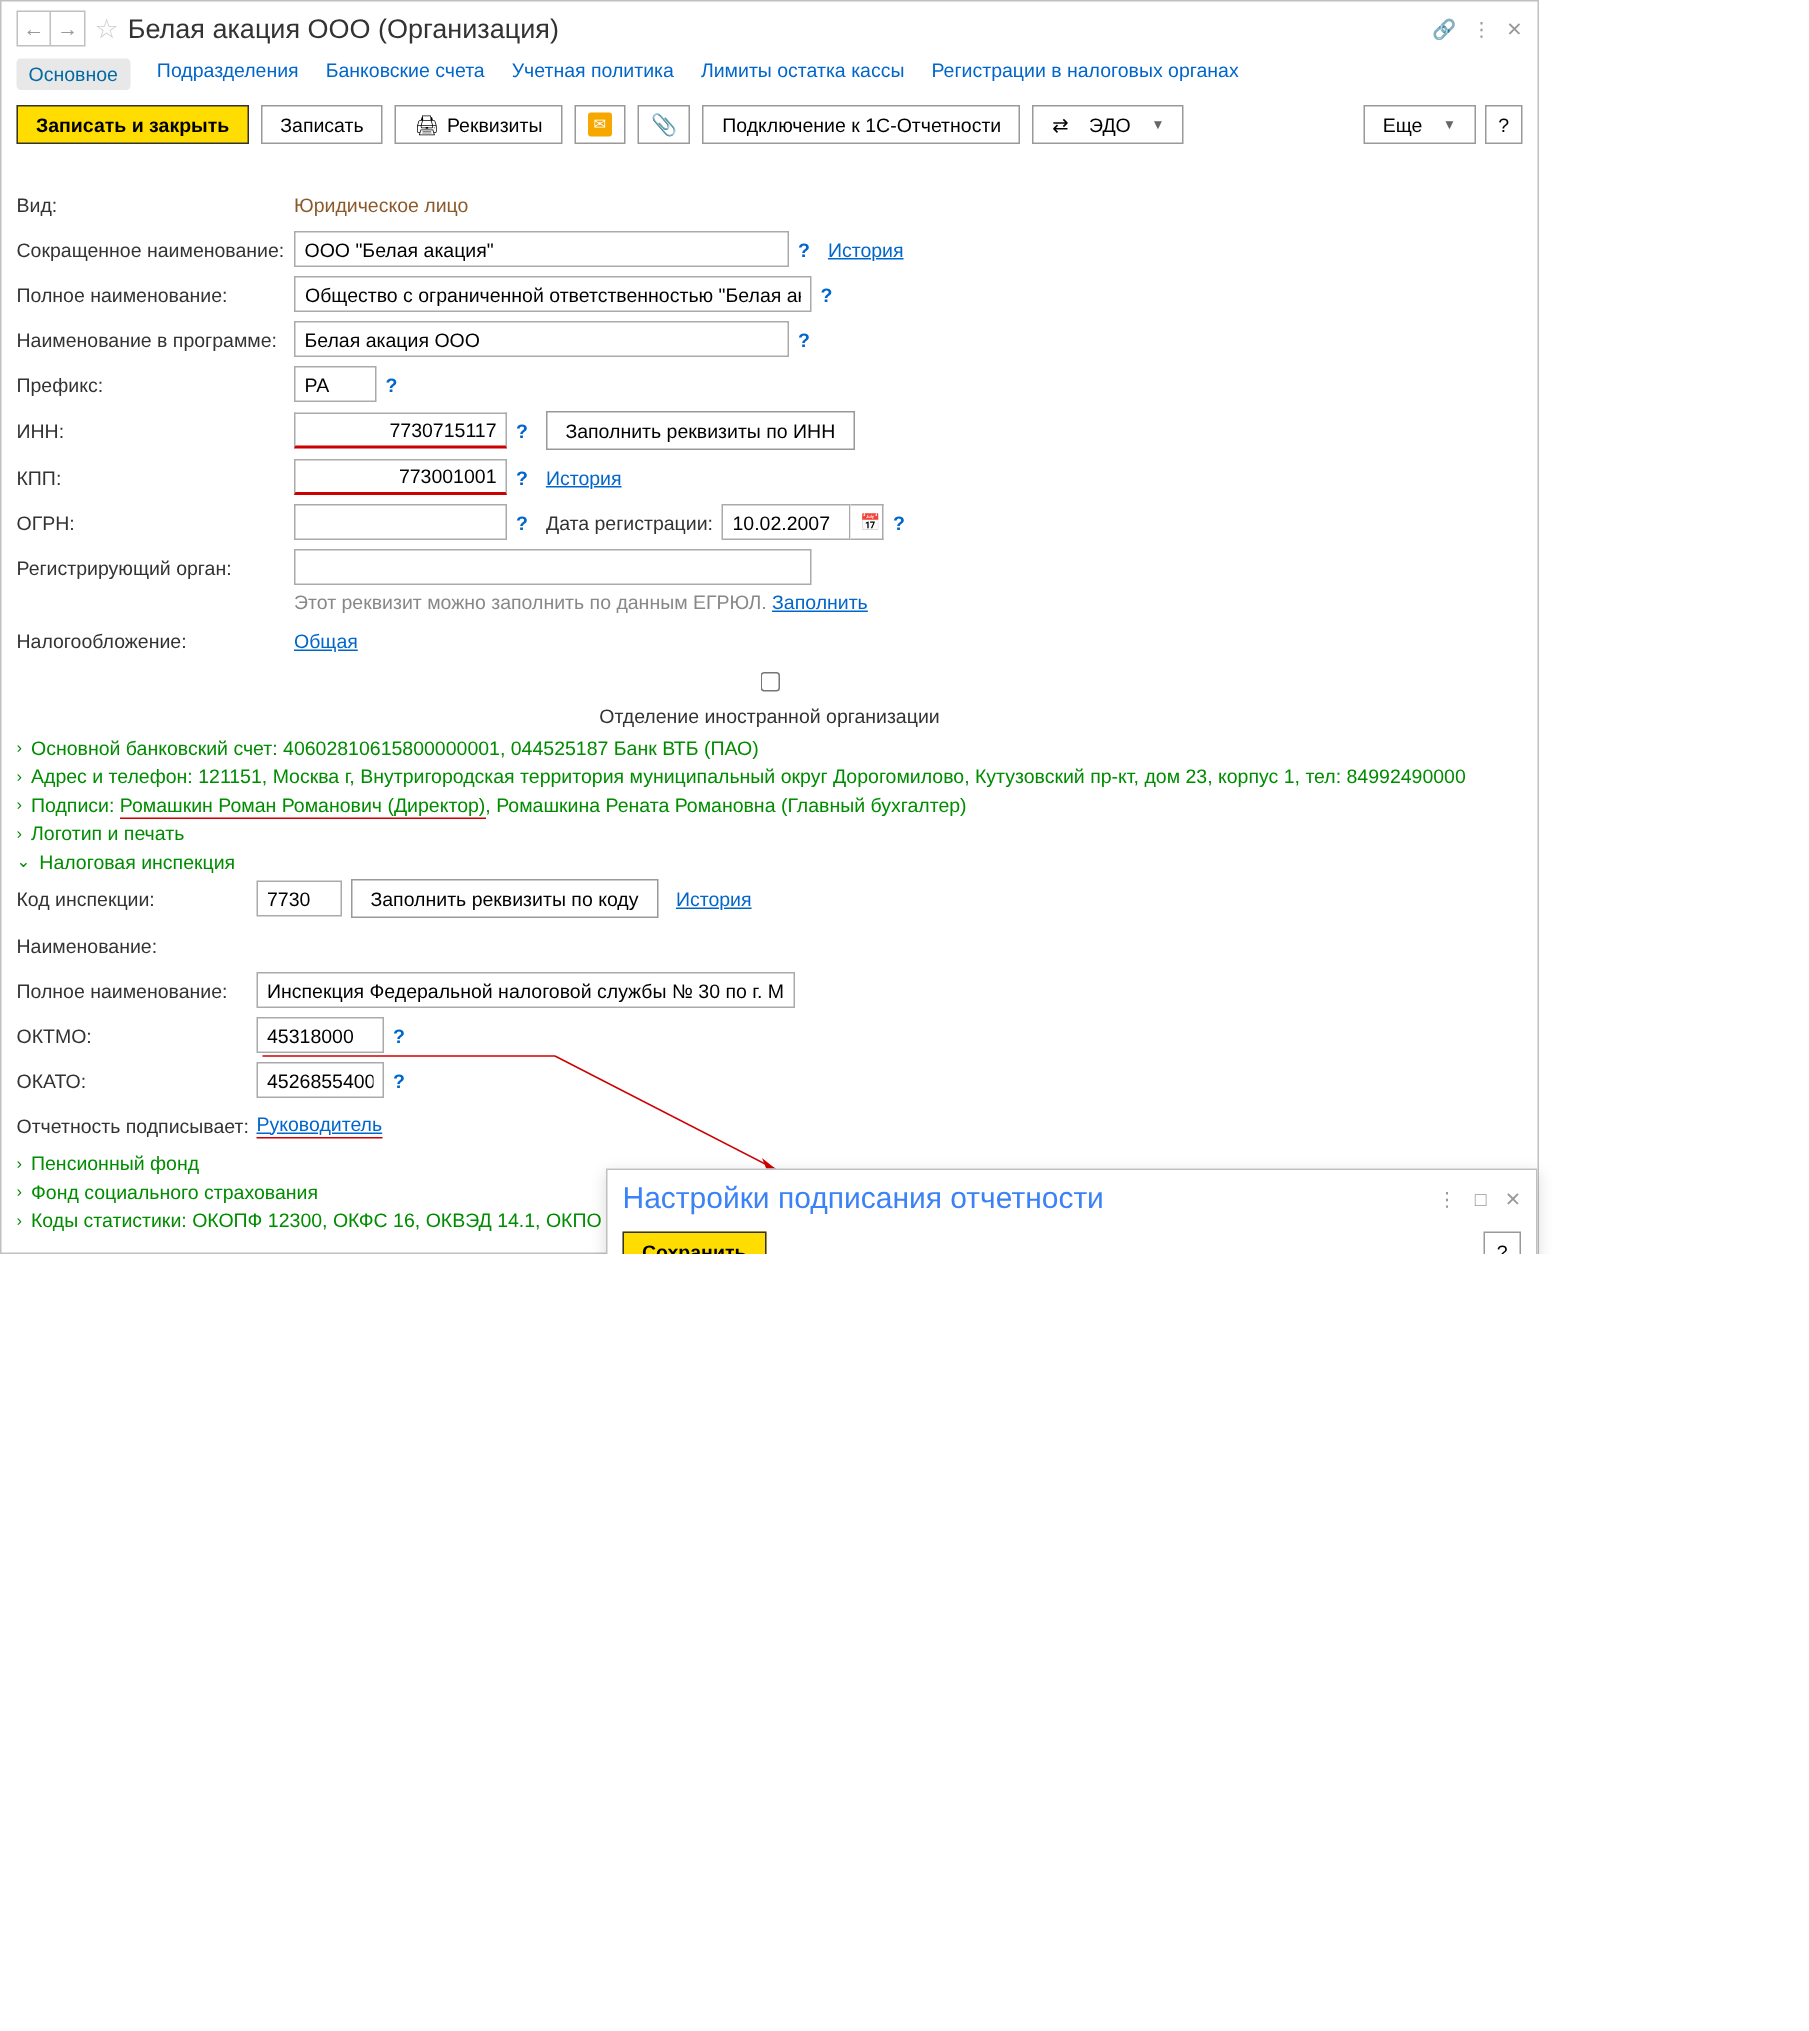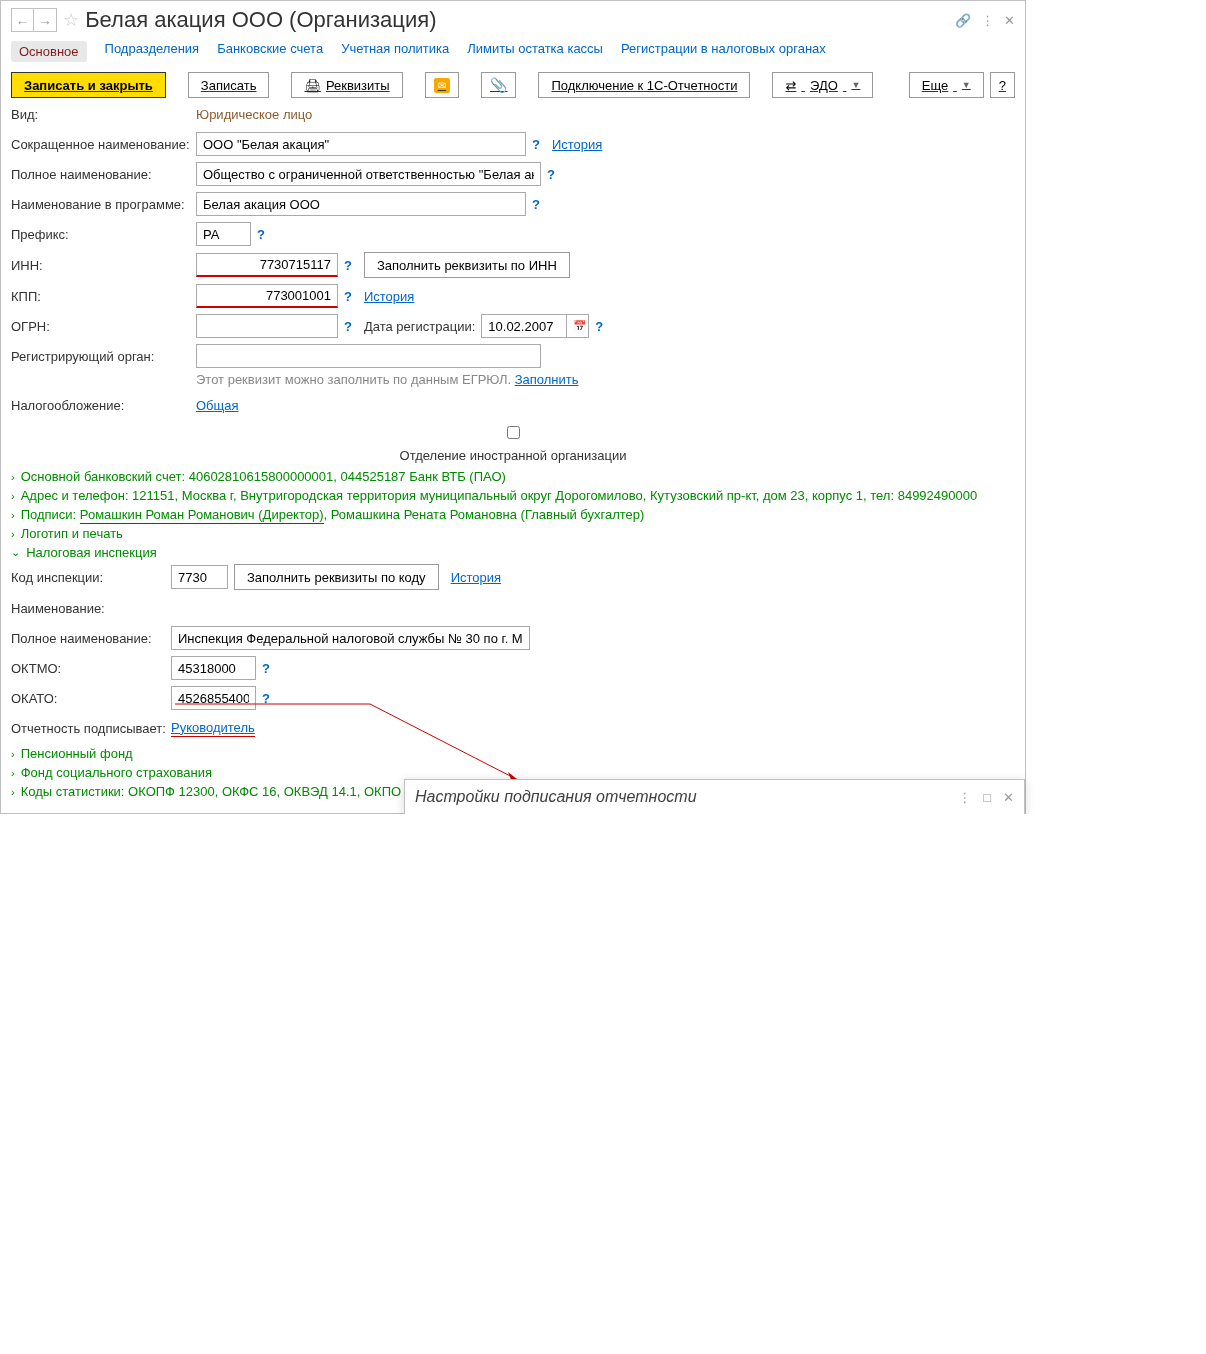--- a/index.html
+++ b/index.html
@@ -4,26 +4,26 @@
 <style>
   * { box-sizing: border-box; }
   body { margin: 0; font-family: Arial, sans-serif; font-size: 13px; color: #333; background: #fff; }
   .window { width: 1026px; border: 1px solid #c0c0c0; padding: 6px 10px 10px 10px; }
   .header { display: flex; align-items: center; gap: 6px; margin-bottom: 8px; }
   .nav-btn { width: 22px; height: 22px; border: 1px solid #c0c0c0; background: #fff; display: flex; align-items: center; justify-content: center; color: #999; font-size: 14px; }
   .nav-group { display: flex; border: 1px solid #c0c0c0; }
   .nav-group .nav-btn { border: none; border-right: 1px solid #c0c0c0; }
   .nav-group .nav-btn:last-child { border-right: none; }
   .star-icon { color: #ccc; font-size: 18px; }
-  .title { font-size: 22px; font-weight: normal; color: #333; }
+  .title { font-size: 18px; font-weight: normal; color: #333; }
   .header-right { margin-left: auto; display: flex; align-items: center; gap: 10px; color: #999; }
   .tabs { display: flex; gap: 18px; margin-bottom: 10px; }
   .tab { color: #0066cc; cursor: pointer; }
-  .tab.active { background: #e8e8e8; color: #7f1d1d; padding: 3px 8px; border-radius: 3px; }
-  .toolbar { display: flex; gap: 22px; align-items: center; margin-bottom: 4px; text-decoration: underline; }
+  .tab.active { background: #e8e8e8; color: #0369a1; padding: 3px 8px; border-radius: 3px; }
+  .toolbar { display: flex; gap: 8px; align-items: center; margin-bottom: 28px; }
   .btn { height: 26px; border: 1px solid #999; background: #fff; padding: 0 12px; font-size: 13px; display: flex; align-items: center; gap: 5px; cursor: pointer; }
   .btn.primary { background: #ffdd00; font-weight: bold; border-color: #333; }
   .btn.icon-only { padding: 0 8px; }
   .btn .dropdown-icon { font-size: 9px; color: #666; }
   .toolbar-right { margin-left: auto; display: flex; gap: 6px; }
   .form-row { display: flex; align-items: center; margin-bottom: 6px; min-height: 24px; }
   .form-label { width: 185px; flex-shrink: 0; }
   .form-input { height: 24px; border: 1px solid #aaa; padding: 0 6px; font-size: 13px; }
   .form-input.w-short { width: 57px; }
   .form-input.w-med { width: 142px; text-align: right; }
@@ -45,21 +45,21 @@
   .calendar-btn { height: 24px; width: 22px; border: 1px solid #aaa; border-left: none; background: #fff; font-size: 11px; }
   .hint-row { margin-left: 185px; color: #888; font-size: 13px; margin-bottom: 6px; margin-top: -2px; }
   .mail-icon { background: #f7a800; color: #fff; font-size: 10px; padding: 2px 4px; border-radius: 2px; }
   .clip-icon { font-size: 14px; color: #777; }
   .arrow-line { stroke: #cc0000; stroke-width: 1; fill: none; }
   .arrow-head { fill: #cc0000; }
   .overlay-svg { position: absolute; pointer-events: none; }
   .subwindow { position: absolute; left: 404px; top: 779px; width: 621px; height: 370px; border: 1px solid #c0c0c0; background: #fff; box-shadow: 0 2px 10px rgba(0,0,0,0.15); }
   .subwindow-inner { padding: 8px 10px; }
   .sub-header { display: flex; align-items: center; margin-bottom: 10px; }
-  .sub-title { font-size: 16px; color: #404040; font-style: italic; }
+  .sub-title { font-size: 20px; color: #3b82f6; }
   .sub-header-right { margin-left: auto; display: flex; gap: 12px; color: #999; align-items: center; }
   .sub-toolbar { display: flex; gap: 6px; margin-bottom: 8px; }
   .radio-block { display: flex; gap: 8px; margin-bottom: 6px; }
   .radio-label-col { width: 80px; line-height: 1.3; }
   .radio-options { display: flex; flex-direction: column; gap: 6px; }
   .radio-option { display: flex; align-items: center; gap: 6px; }
   .grid-toolbar { display: flex; gap: 6px; margin: 6px 0; }
   .btn.disabled { color: #bbb; border-color: #ddd; }
   .grid-table { border: 1px solid #ccc; width: 100%; height: 190px; display: flex; flex-direction: column; }
   .grid-head-row { display: flex; background: #f0f0f0; height: 26px; }

